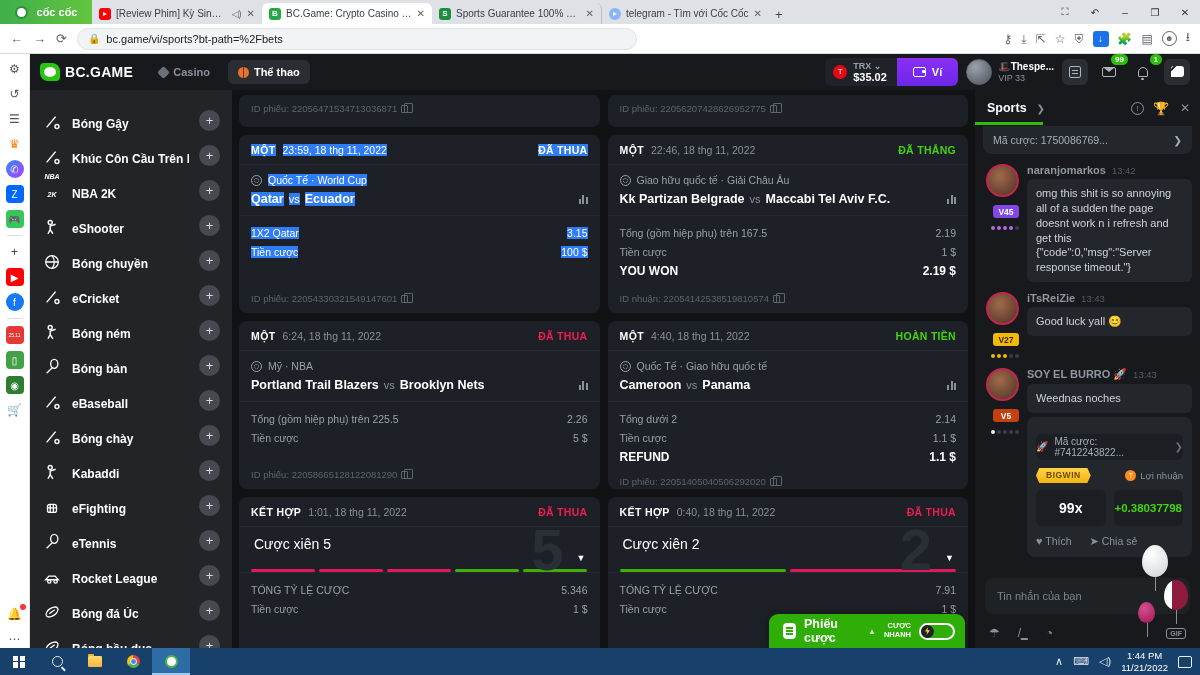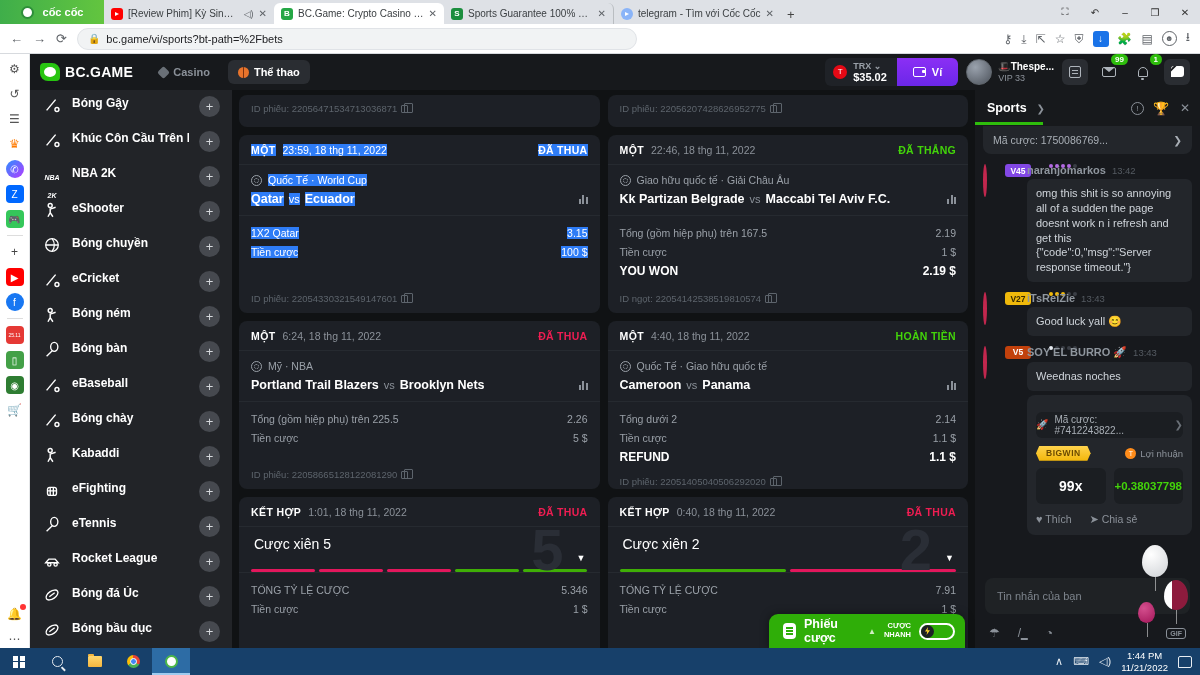--- a/index.html
+++ b/index.html
@@ -2,21 +2,21 @@
 <html><head>
 <meta charset="utf-8">
 <style>
   * { margin:0; padding:0; box-sizing:border-box; }
   html,body { width:1200px; height:675px; overflow:hidden; background:#000; }
   body { font-family:"Liberation Sans", sans-serif; }
   #screen { width:1200px; height:675px; position:relative; display:flex; flex-direction:column; background:#101214; }
 
   
   .tabstrip { height:24px; background:#dee1e6; display:flex; align-items:flex-end; flex:0 0 auto; }
-  .brand { width:104px; height:24px; background:linear-gradient(90deg,#3fae4a,#63c53f); color:#fff; font-weight:bold; font-size:11px; display:flex; align-items:center; justify-content:center; gap:9px; }
+  .brand { width:92px; height:24px; background:linear-gradient(90deg,#3fae4a,#63c53f); color:#fff; font-weight:bold; font-size:11px; display:flex; align-items:center; justify-content:center; gap:9px; }
   .brand .cc-logo { width:13px; height:13px; border-radius:50%; background:#fff; border:2px solid #2e8f3a; }
   .tab { height:21px; display:flex; align-items:center; gap:5px; padding:0 7px; font-size:10px; color:#3c4043; max-width:170px; min-width:150px; border-radius:6px 6px 0 0; position:relative; }
   .tab.active { background:#fff; }
   .tab .title { white-space:nowrap; overflow:hidden; text-overflow:ellipsis; flex:1; }
   .tab .close { color:#5f6368; font-size:10px; }
   .favicon { width:12px; height:12px; border-radius:3px; flex:0 0 auto; display:flex; align-items:center; justify-content:center; }
   .fav-youtube { background:#f00; } .fav-youtube:after{ content:""; border-left:4px solid #fff; border-top:2.5px solid transparent; border-bottom:2.5px solid transparent; }
   .fav-bcgame { background:#24a745; } .fav-bcgame:after{ content:"B"; color:#0c2; color:#fff; font-size:8px; font-weight:bold; }
   .fav-sports { background:#1b8e3e; } .fav-sports:after{ content:"S"; color:#fff; font-size:8px; font-weight:bold; }
   .fav-telegram { background:#8ab4f8; border-radius:50%; } .fav-telegram:after{ content:""; border-left:4px solid #fff; border-top:2.5px solid transparent; border-bottom:2.5px solid transparent; }
@@ -73,21 +73,21 @@
   .ic-bell { width:10px; height:10px; border:1.5px solid #aeb4bb; border-radius:5px 5px 1px 1px; position:relative; }
   .ic-bell:after { content:""; position:absolute; left:2px; bottom:-4px; width:3px; height:2px; background:#aeb4bb; border-radius:2px; }
   .ic-chat { width:13px; height:11px; background:#fff; border-radius:3px 3px 3px 0; position:relative; overflow:hidden; }
   .ic-chat:after { content:""; position:absolute; left:1px; top:-2px; width:14px; height:14px; border-left:2px solid #17191c; transform:rotate(45deg); }
   .ic-list { width:12px; height:12px; border:1.5px solid #aeb4bb; border-radius:2px; position:relative; }
   .ic-list:after{ content:""; position:absolute; left:2px; right:2px; top:3px; height:1.5px; background:#aeb4bb; box-shadow:0 3px 0 #aeb4bb; }
   .badge { position:absolute; top:-5px; right:-6px; background:#2ebd0c; color:#fff; font-size:8px; font-weight:bold; border-radius:7px; padding:1px 4px; }
 
   .app-body { flex:1; display:flex; min-height:0; }
   .sports-sidebar { width:202px; background:#222428; flex:0 0 auto; padding:6px 0; overflow:hidden; }
-  .sp-item { height:35px; display:flex; align-items:flex-start; gap:10px; padding:0 12px; }
+  .sp-item { height:35px; display:flex; align-items:flex-end; gap:10px; padding:0 12px; }
   .sp-ic { width:20px; text-align:center; color:#fff; flex:0 0 auto; }
   .sp-ic svg { display:block; margin:auto; }
   .sp-label { color:#fff; font-size:12px; font-weight:bold; flex:1; white-space:nowrap; overflow:hidden; }
   .sp-add { width:21px; height:21px; border-radius:50%; background:#46494f; color:#d6d9dd; font-size:13px; display:flex; align-items:center; justify-content:center; flex:0 0 auto; }
   .nba2k { font-size:7px; font-weight:bold; color:#fff; line-height:1; font-style:italic; }
 
   
   .bets { flex:1; position:relative; background:#101214; overflow:hidden; padding:5px 7px; }
   .bets-cols { display:flex; gap:8px; height:100%; }
   .bcol { flex:1; display:flex; flex-direction:column; gap:8px; min-width:0; }
@@ -136,21 +136,21 @@
   .chat-tab { color:#fff; font-size:12.5px; font-weight:bold; position:relative; padding:10px 2px; }
   .chat-tab:after { content:""; position:absolute; left:-10px; right:-14px; bottom:0; height:3px; background:#2ebd0c; }
   .chat-chev { color:#8b9199; font-size:10px; }
   .chat-hicons { margin-left:auto; display:flex; align-items:center; gap:10px; }
   .info-ic { width:13px; height:13px; border:1.3px solid #8b9199; border-radius:50%; color:#8b9199; font-size:8px; display:flex; align-items:center; justify-content:center; }
   .trophy { color:#f8c201; font-size:13px; }
   .chat-close { color:#8b9199; font-size:12px; }
   .chat-scroll { flex:1; overflow:hidden; padding:6px 8px 0; }
   .partial-msg { display:flex; justify-content:space-between; align-items:center; gap:6px; background:#23262b; border-radius:0 0 8px 8px; margin:-6px -0px 10px; padding:8px 10px; color:#a9afb6; font-size:10.5px; }
   .msg { display:flex; gap:8px; margin-bottom:10px; }
-  .msg-avcol { width:36px; flex:0 0 auto; display:flex; align-items:flex-start; gap:18px; }
+  .msg-avcol { width:36px; flex:0 0 auto; display:flex; flex-direction:column; align-items:flex-end; gap:8px; }
   .msg-av { width:33px; height:33px; border-radius:50%; background:radial-gradient(circle at 40% 35%,#a06a4a,#4e3027); border:2px solid #c2274e; }
   .vbadge { min-width:26px; text-align:center; font-size:8.5px; font-weight:bold; border-radius:3px; padding:1.5px 3px; }
   .dots { display:flex; gap:2px; }
   .dots i { width:4px; height:4px; border-radius:50%; background:#3a3e45; }
   .msg-body { flex:1; min-width:0; }
   .msg-nameline { display:flex; align-items:center; gap:6px; margin-bottom:3px; }
   .msg-name { color:#8f969e; font-size:11px; font-weight:bold; white-space:nowrap; overflow:hidden; text-overflow:ellipsis; }
   .msg-time { color:#555b62; font-size:9.5px; flex:0 0 auto; }
   .msg-bubble { background:#23262b; border-radius:6px; padding:7px 9px; color:#cfd4da; font-size:11px; line-height:1.35; word-wrap:break-word; }
   .win-card { background:#23262b; border-radius:8px; padding:9px; margin-top:4px; }
@@ -645,21 +645,21 @@
                     <div class="brow">
                       <span>Tiền cược</span>
                       <span>1 $</span>
                     </div>
                     <div class="brow result">
                       <span>YOU WON</span>
                       <span>2.19 $</span>
                     </div>
                   </div>
                   <div class="card-foot">
-                    <span>ID ngọt: 22054142538519810574</span>
+                    <span>ID nhuận: 22054142538519810574</span>
                     <span class="copy-ic"></span>
                   </div>
                 </div>
                 <div class="card" style="height: 168px;">
                   <div class="card-head">
                     <span class="ctype">MỘT</span>
                     <span class="ctime">4:40, 18 thg 11, 2022</span>
                     <span class="cstatus st-refund">HOÀN TIỀN</span>
                   </div>
                   <div class="league">

